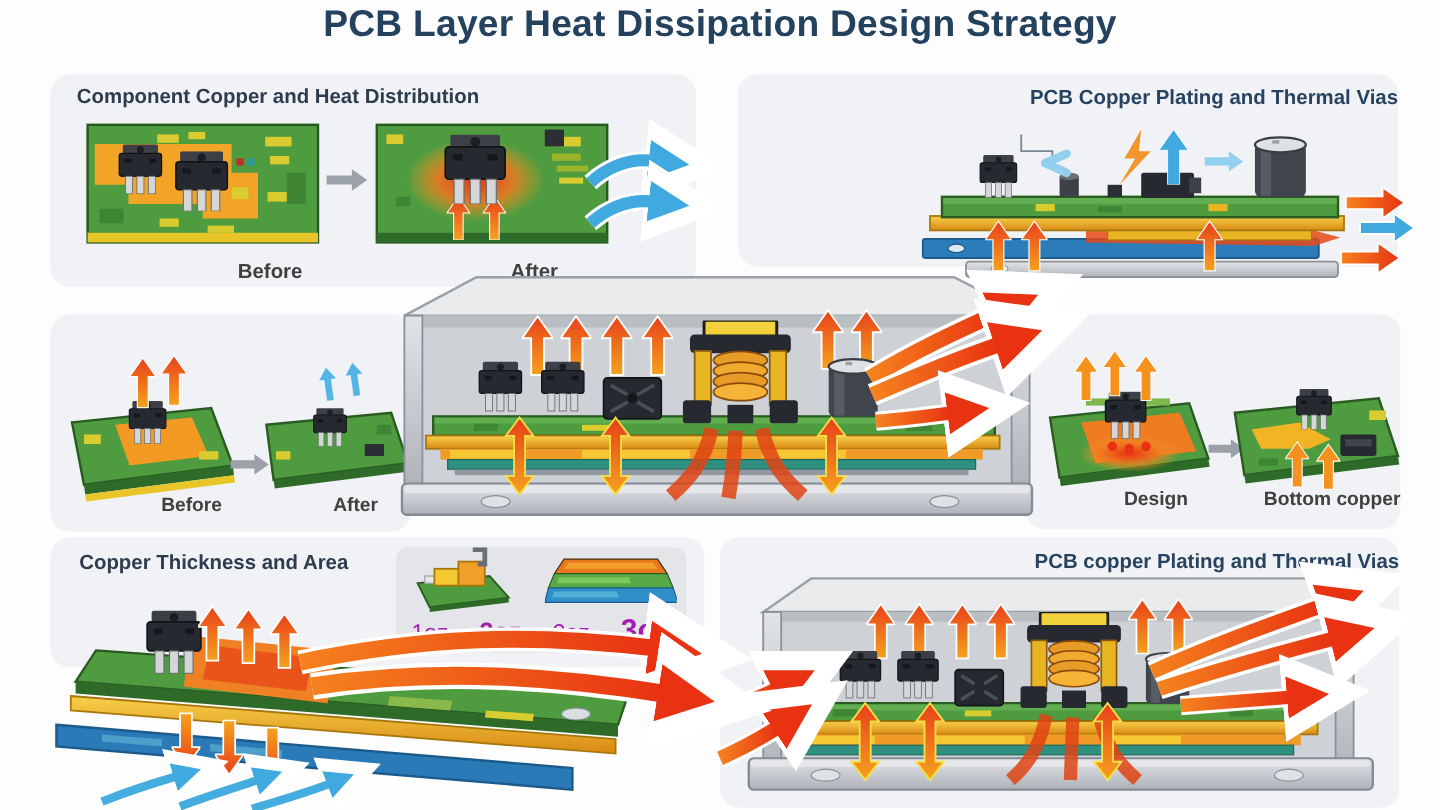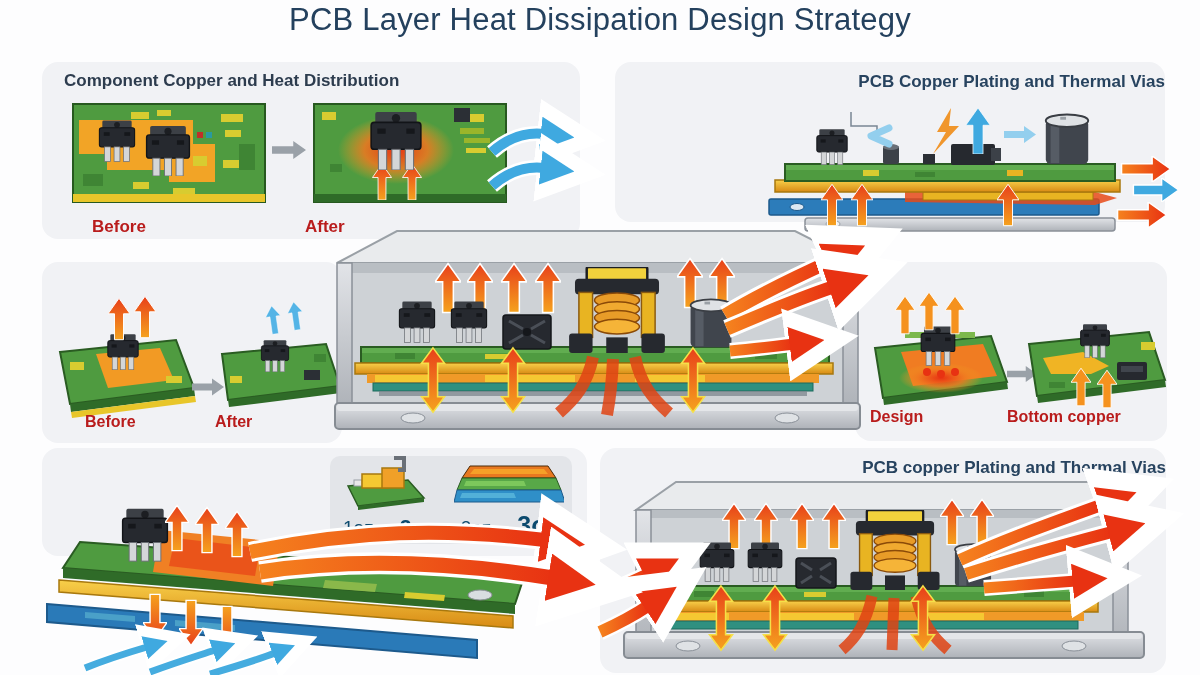--- a/index.html
+++ b/index.html
@@ -1,34 +1,34 @@
 <!DOCTYPE html>
 <html><head>
 <meta charset="utf-8">
 <style>
   *{margin:0;padding:0;box-sizing:border-box}
   html,body{width:1200px;height:675px;overflow:hidden}
   body{background:#ffffff;font-family:"Liberation Sans",sans-serif}
   .stage{position:relative;width:1200px;height:675px;background:#fdfdfe}
   .title{position:absolute;top:2px;left:0;width:100%;text-align:center;
-         font-size:31px;font-weight:normal;color:#24415e;letter-spacing:.2px}
+         font-size:31px;font-weight:bold;color:#24415e;letter-spacing:.2px}
   .panel{position:absolute;background:#f1f2f5;border-radius:16px}
   .ptitle{position:absolute;font-weight:bold;color:#2d3c4e;font-size:17px;white-space:nowrap}
   .ptitle.blue{color:#27435f}
   .ptitle.center{left:0;width:100%;text-align:right}
-  .cap{position:absolute;font-weight:bold;font-size:17px;color:#b91c1c;text-align:left}
+  .cap{position:absolute;font-weight:bold;font-size:17px;color:#404040;text-align:right}
   .cap.sm{font-size:16px}
   svg.illus{position:absolute;overflow:visible}
   .legend{position:absolute;left:288px;top:8px;width:242px;height:88px;
           background:#e3e5e9;border-radius:10px}
   .legend .minis{position:absolute;left:0;top:4px;width:100%;height:52px;
           display:flex;justify-content:space-around;align-items:flex-end}
   .legend .labels{position:absolute;left:0;bottom:4px;width:100%;
           display:flex;justify-content:space-around;align-items:baseline}
-  .lg{color:#0c4a6e}
+  .lg{color:#a21caf}
   .lg.l1{font-size:19px;font-weight:500}
   .lg.l2{font-size:21px;font-weight:bold}
   .lg.l3{font-size:19px;font-weight:500}
   .lg.l4{font-size:25px;font-weight:800}
 </style>
 </head>
 <body>
 
 <div class="stage">
 
@@ -345,20 +345,21 @@
           <use href="#sArrowUp" x="50" y="42" width="20" height="46"></use>
           <use href="#sArrowUp" x="76" y="44" width="20" height="46"></use>
         </g>
       </g>
     </svg>
     <div class="cap sm" style="left:15px;top:146px;width:120px">Design</div>
     <div class="cap sm" style="left:152px;top:146px;width:160px">Bottom copper</div>
   </section>
 
   <section class="panel" style="left:42px;top:448px;width:545px;height:108px">
+    <div class="ptitle" style="left:24px;top:11px">Copper Thickness and Area</div>
     <div class="legend">
       <div class="minis">
         <svg width="100" height="56" viewBox="0 0 100 56">
           <path d="M10 30 L70 24 L86 42 L20 50 Z" fill="#4f9b40" stroke="#2a5c22" stroke-width="1.5"></path>
           <path d="M20 50 L86 42 L86 46 L20 54 Z" fill="#2f6b28"></path>
           <rect x="16" y="24" width="8" height="6" fill="#e8e8e8" stroke="#9aa0a6" stroke-width="1"></rect>
           <rect x="24" y="18" width="26" height="14" fill="#f5c832" stroke="#a8780e" stroke-width="1.5"></rect>
           <rect x="44" y="12" width="22" height="20" fill="#f0a028" stroke="#a8780e" stroke-width="1.5"></rect>
           <path d="M56 2 L66 2 L66 14 L60 14" fill="none" stroke="#6a7078" stroke-width="4"></path>
         </svg>

